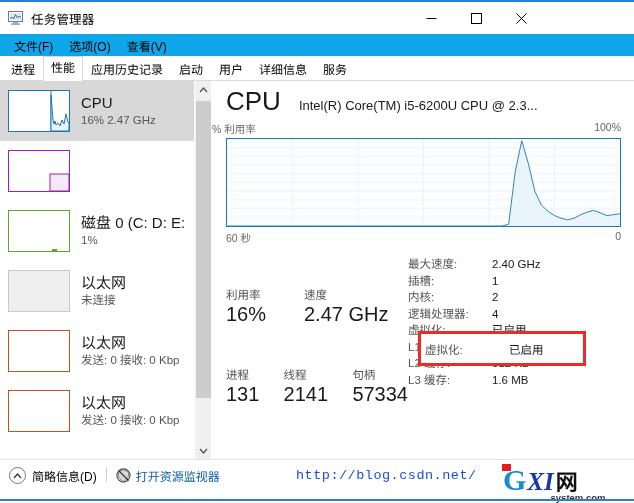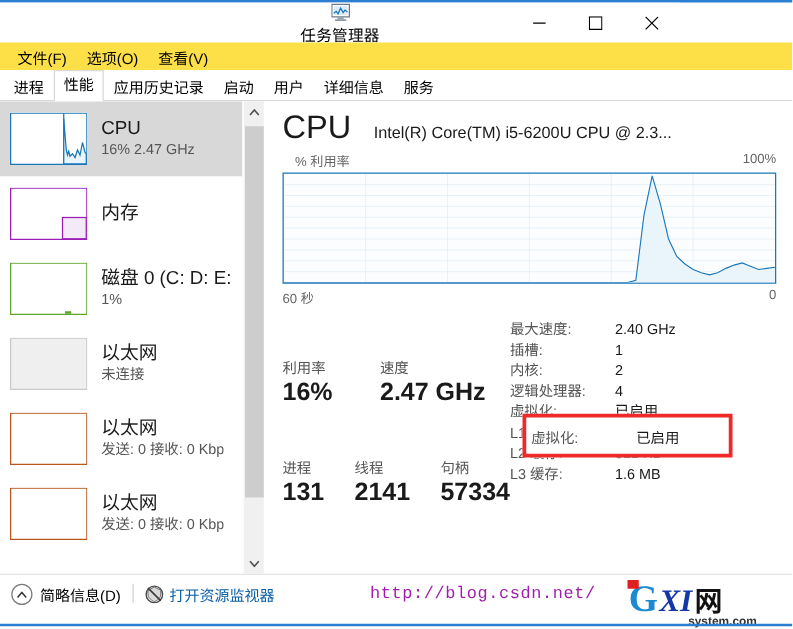--- a/index.html
+++ b/index.html
@@ -16,21 +16,21 @@
     background: #ffffff;
     border-top: 2px solid #2a7fd4;
     overflow: hidden;
   }
 
   
   .titlebar {
     position: absolute; top: 0; left: 0;
     width: 544px; height: 32px;
     background: #ffffff;
-    display: flex; align-items: center; flex-direction: column;
+    display: flex; align-items: center;
   }
   .title-icon {
     width: 16px; height: 16px;
     margin-left: 8px; margin-right: 7px;
     position: relative; flex: none;
   }
   .title-text {
     font-size: 12.5px; color: #000000;
     letter-spacing: .2px;
   }
@@ -45,21 +45,21 @@
     background: transparent;
     border: none; cursor: default;
   }
 
   
   .menubar {
     position: absolute; top: 32px; left: 0;
     width: 634px; height: 22px;
     display: flex; align-items: center;
     padding-left: 6px;
-    background: #fde047;
+    background: #0ea5e9;
   }
   .menu-item {
     font-size: 12px; color: #000;
     padding: 2px 8px;
     cursor: default;
   }
 
   
   .tabstrip {
     position: absolute; top: 54px; left: 0;
@@ -172,21 +172,21 @@
     line-height: 30px;
     font-weight: normal;
   }
   .main-head .model {
     font-size: 13px; color: #1a1a1a;
     margin-left: 18px;
   }
 
   .axis-row {
     display: flex; justify-content: space-between;
-    padding: 5px 13px 2px 24px;
+    padding: 5px 13px 2px 0;
     font-size: 10.5px; color: #666;
   }
   .chart-wrap {
     margin: 0 13px 0 14px;
     height: 89px;
     border: 1px solid #1a77b8;
     background: #fbfdff;
     position: relative;
   }
   .chart-wrap svg { display: block; width: 100%; height: 100%; }
@@ -199,21 +199,21 @@
   
   .stats {
     position: relative;
     margin-top: 11px;
     display: flex;
   }
   .stats-left { width: 196px; padding-left: 14px; }
   .stat-group { display: flex; margin-bottom: 9px; }
   .stat-cell { }
   .stat-lbl { font-size: 11.5px; color: #555; line-height: 14px; margin-top: 32px; }
-  .stat-val { font-size: 20px; color: #1a1a1a; line-height: 25px; font-weight: bold; }
+  .stat-val { font-size: 20px; color: #1a1a1a; line-height: 25px; }
 
   .stats-right { padding-left: 0px; flex: 1; }
   .kv {
     display: flex;
     font-size: 11.5px;
     line-height: 16.5px;
   }
   .kv .k { color: #555; width: 84px; flex: none; }
   .kv .v { color: #1a1a1a; text-align: right; }
 
@@ -262,21 +262,21 @@
   .bb-shield {
     width: 15px; height: 15px; margin-right: 5px; flex: none;
   }
   .bb-link { font-size: 12px; color: #0a5fa8; }
 
   .watermark {
     position: absolute;
     left: 296px; top: 466px;
     font-family: "Liberation Mono", "DejaVu Sans Mono", monospace;
     font-size: 13.5px;
-    color: #a21caf;
+    color: #1d4ed8;
     letter-spacing: .5px;
     white-space: nowrap;
     pointer-events: none;
   }
   .logo {
     position: absolute;
     right: 0; top: 462px;
     width: 134px; height: 41px;
     background: #ffffff;
     overflow: hidden;
@@ -389,21 +389,20 @@
       </div>
 
       <div class="side-item">
         <div class="thumb">
           <svg viewBox="0 0 62 42" preserveAspectRatio="none">
             <rect x="0.5" y="0.5" width="61" height="41" fill="#fff" stroke="#9b1fb5"></rect>
             <rect x="42" y="24" width="19" height="17" fill="#f4e9f7" stroke="#9b1fb5" stroke-width="1"></rect>
           </svg>
         </div>
         <div class="side-text">
-          <div class="side-title">内存</div>
         </div>
       </div>
 
       <div class="side-item">
         <div class="thumb">
           <svg viewBox="0 0 62 42" preserveAspectRatio="none">
             <rect x="0.5" y="0.5" width="61" height="41" fill="#fff" stroke="#5fa52b"></rect>
             <rect x="44" y="39" width="5" height="2" fill="#5fa52b"></rect>
           </svg>
         </div>

